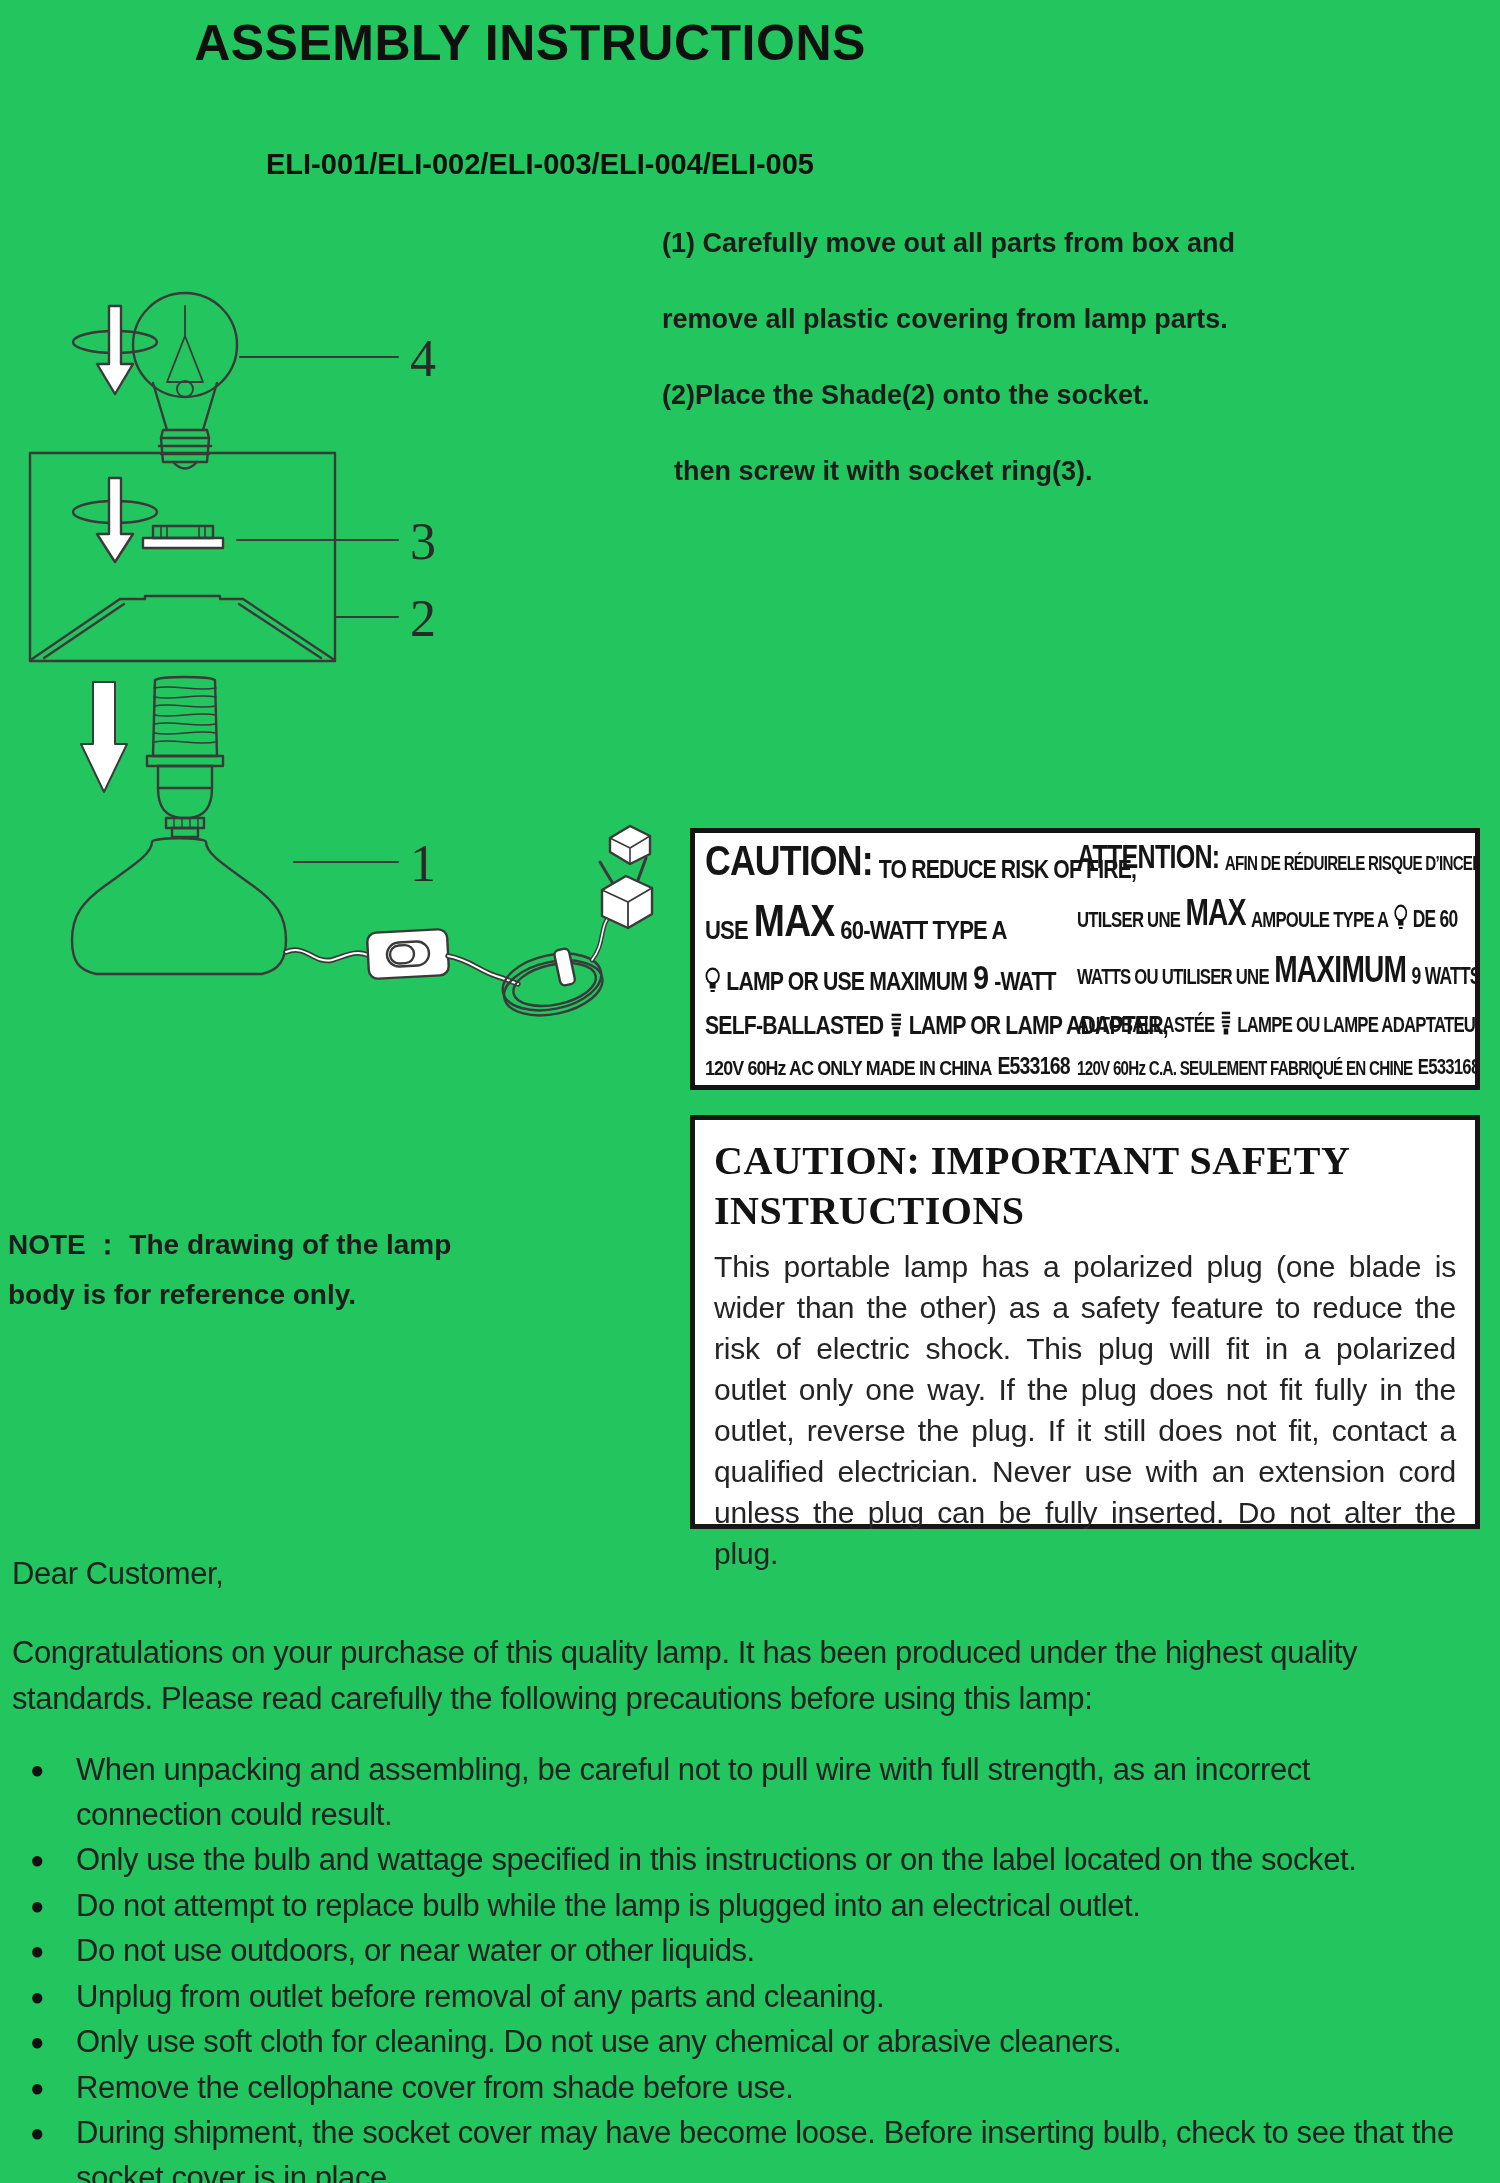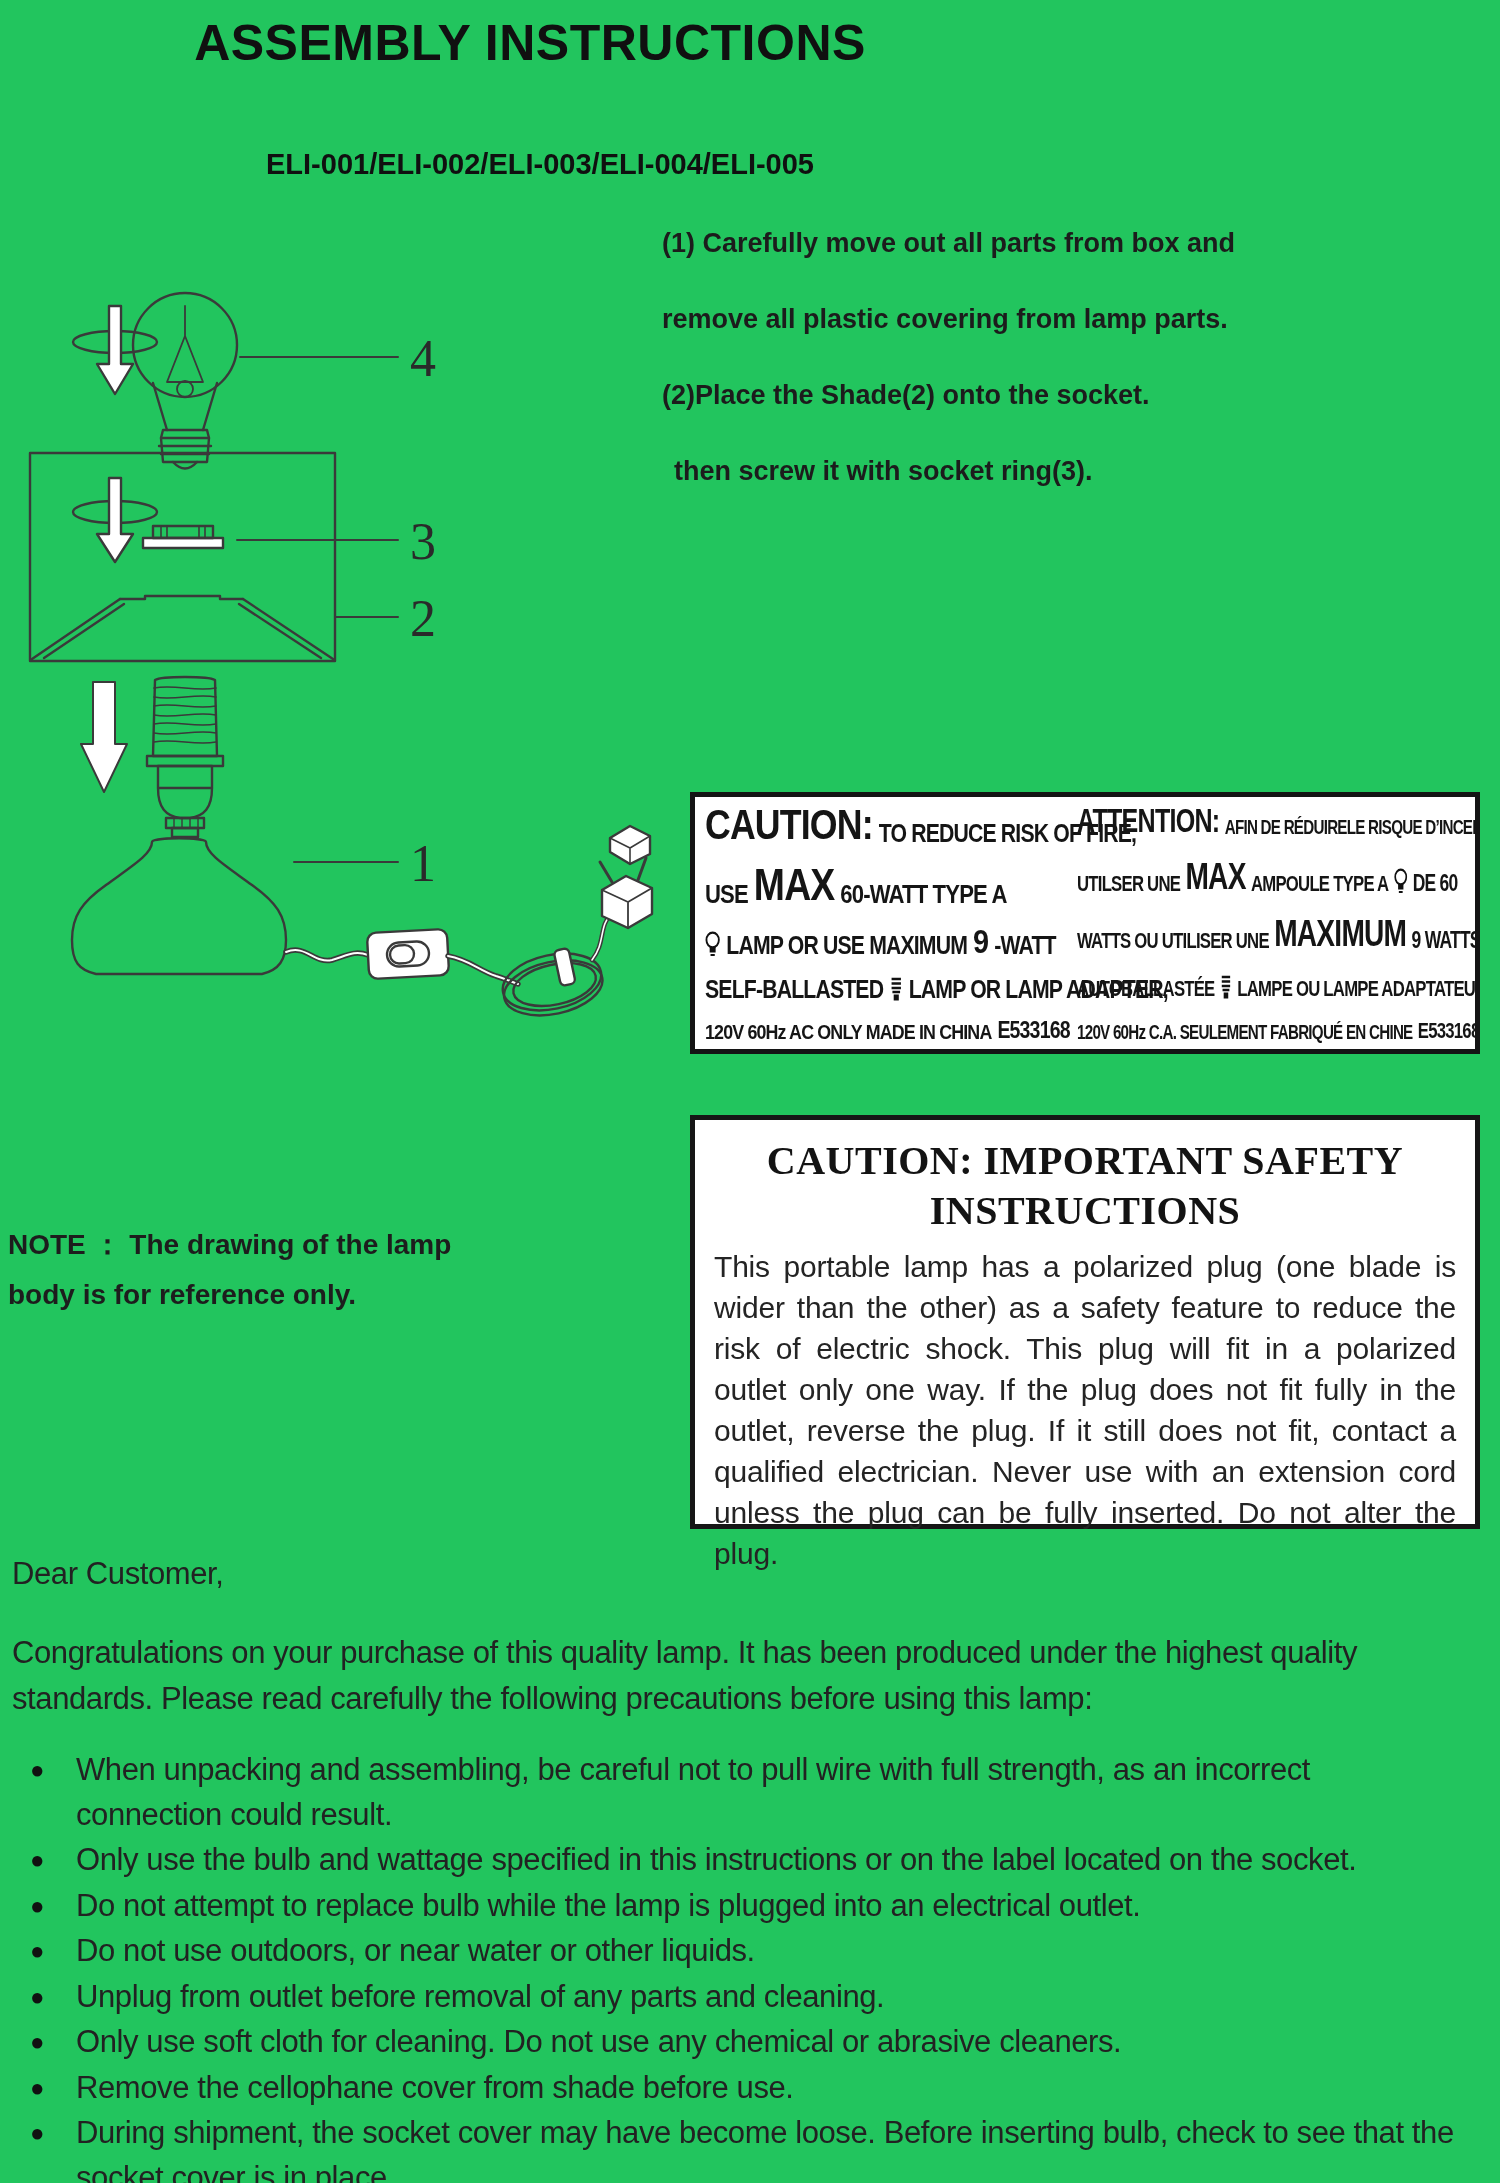--- a/index.html
+++ b/index.html
@@ -16,21 +16,21 @@
   #steps{left:662px;top:226px;width:712px;}
   .step-line{font-size:27px;font-weight:bold;line-height:34px;margin-bottom:42px;white-space:nowrap;color:#1c1c1c;}
   .step-line.indent{padding-left:12px;}
   .step-line.wrap{white-space:normal;line-height:40px;width:700px;}
 
   
   #diagram{left:0;top:190px;}
   #diagram text{font-family:"Liberation Serif",serif;font-size:52px;fill:#2a2a2a;}
 
   
-  #cautionLabel{left:690px;top:792px;width:790px;height:262px;border:5px solid #141414;
+  #cautionLabel{left:690px;top:828px;width:790px;height:262px;border:5px solid #141414;
                 box-sizing:border-box;display:flex;overflow:hidden;background:#fff;}
   .cl-col{display:flex;flex-direction:column;justify-content:space-between;padding:7px 4px 7px 10px;box-sizing:border-box;}
   .cl-col.en{width:372px;}
   .cl-col.fr{width:404px;}
   .cl-row{display:flex;align-items:flex-end;gap:7px;white-space:nowrap;font-weight:bold;color:#151515;
           transform-origin:left bottom;}
   .en .cl-row{transform:scaleX(.85);}
   .fr .cl-row{transform:scaleX(.76);}
   .cl-row span{letter-spacing:-1px;line-height:1;}
   .big1{font-size:42px;}
@@ -45,21 +45,21 @@
   .t22b{font-size:23px;}
   .t20{font-size:21px;}
   .t19{font-size:20px;}
   .code{font-size:23px;}
   .lampicon{flex:0 0 auto;}
 
   
   #safetyBox{left:690px;top:1115px;width:790px;height:414px;border:5px solid #161616;
              box-sizing:border-box;padding:16px 19px 0 19px;background:#fff;}
   .sb-h{font-family:"Liberation Serif",serif;font-weight:bold;font-size:40px;line-height:50px;
-        text-align:center;color:#131313;letter-spacing:.5px;}
+        color:#131313;letter-spacing:.5px;}
   .sb-body{margin-top:10px;font-size:30px;line-height:41px;text-align:justify;color:#242424;letter-spacing:-.2px;}
 
   
   #note{left:8px;top:1228px;width:480px;font-weight:bold;color:#1d1d1d;}
   .note-line{font-size:28px;line-height:34px;}
   .note-line + .note-line{margin-top:16px;}
   #madeIn{margin-top:40px;font-size:29px;}
 
   
   #customer{left:12px;top:1556px;width:1478px;color:#222;letter-spacing:-.4px;}

